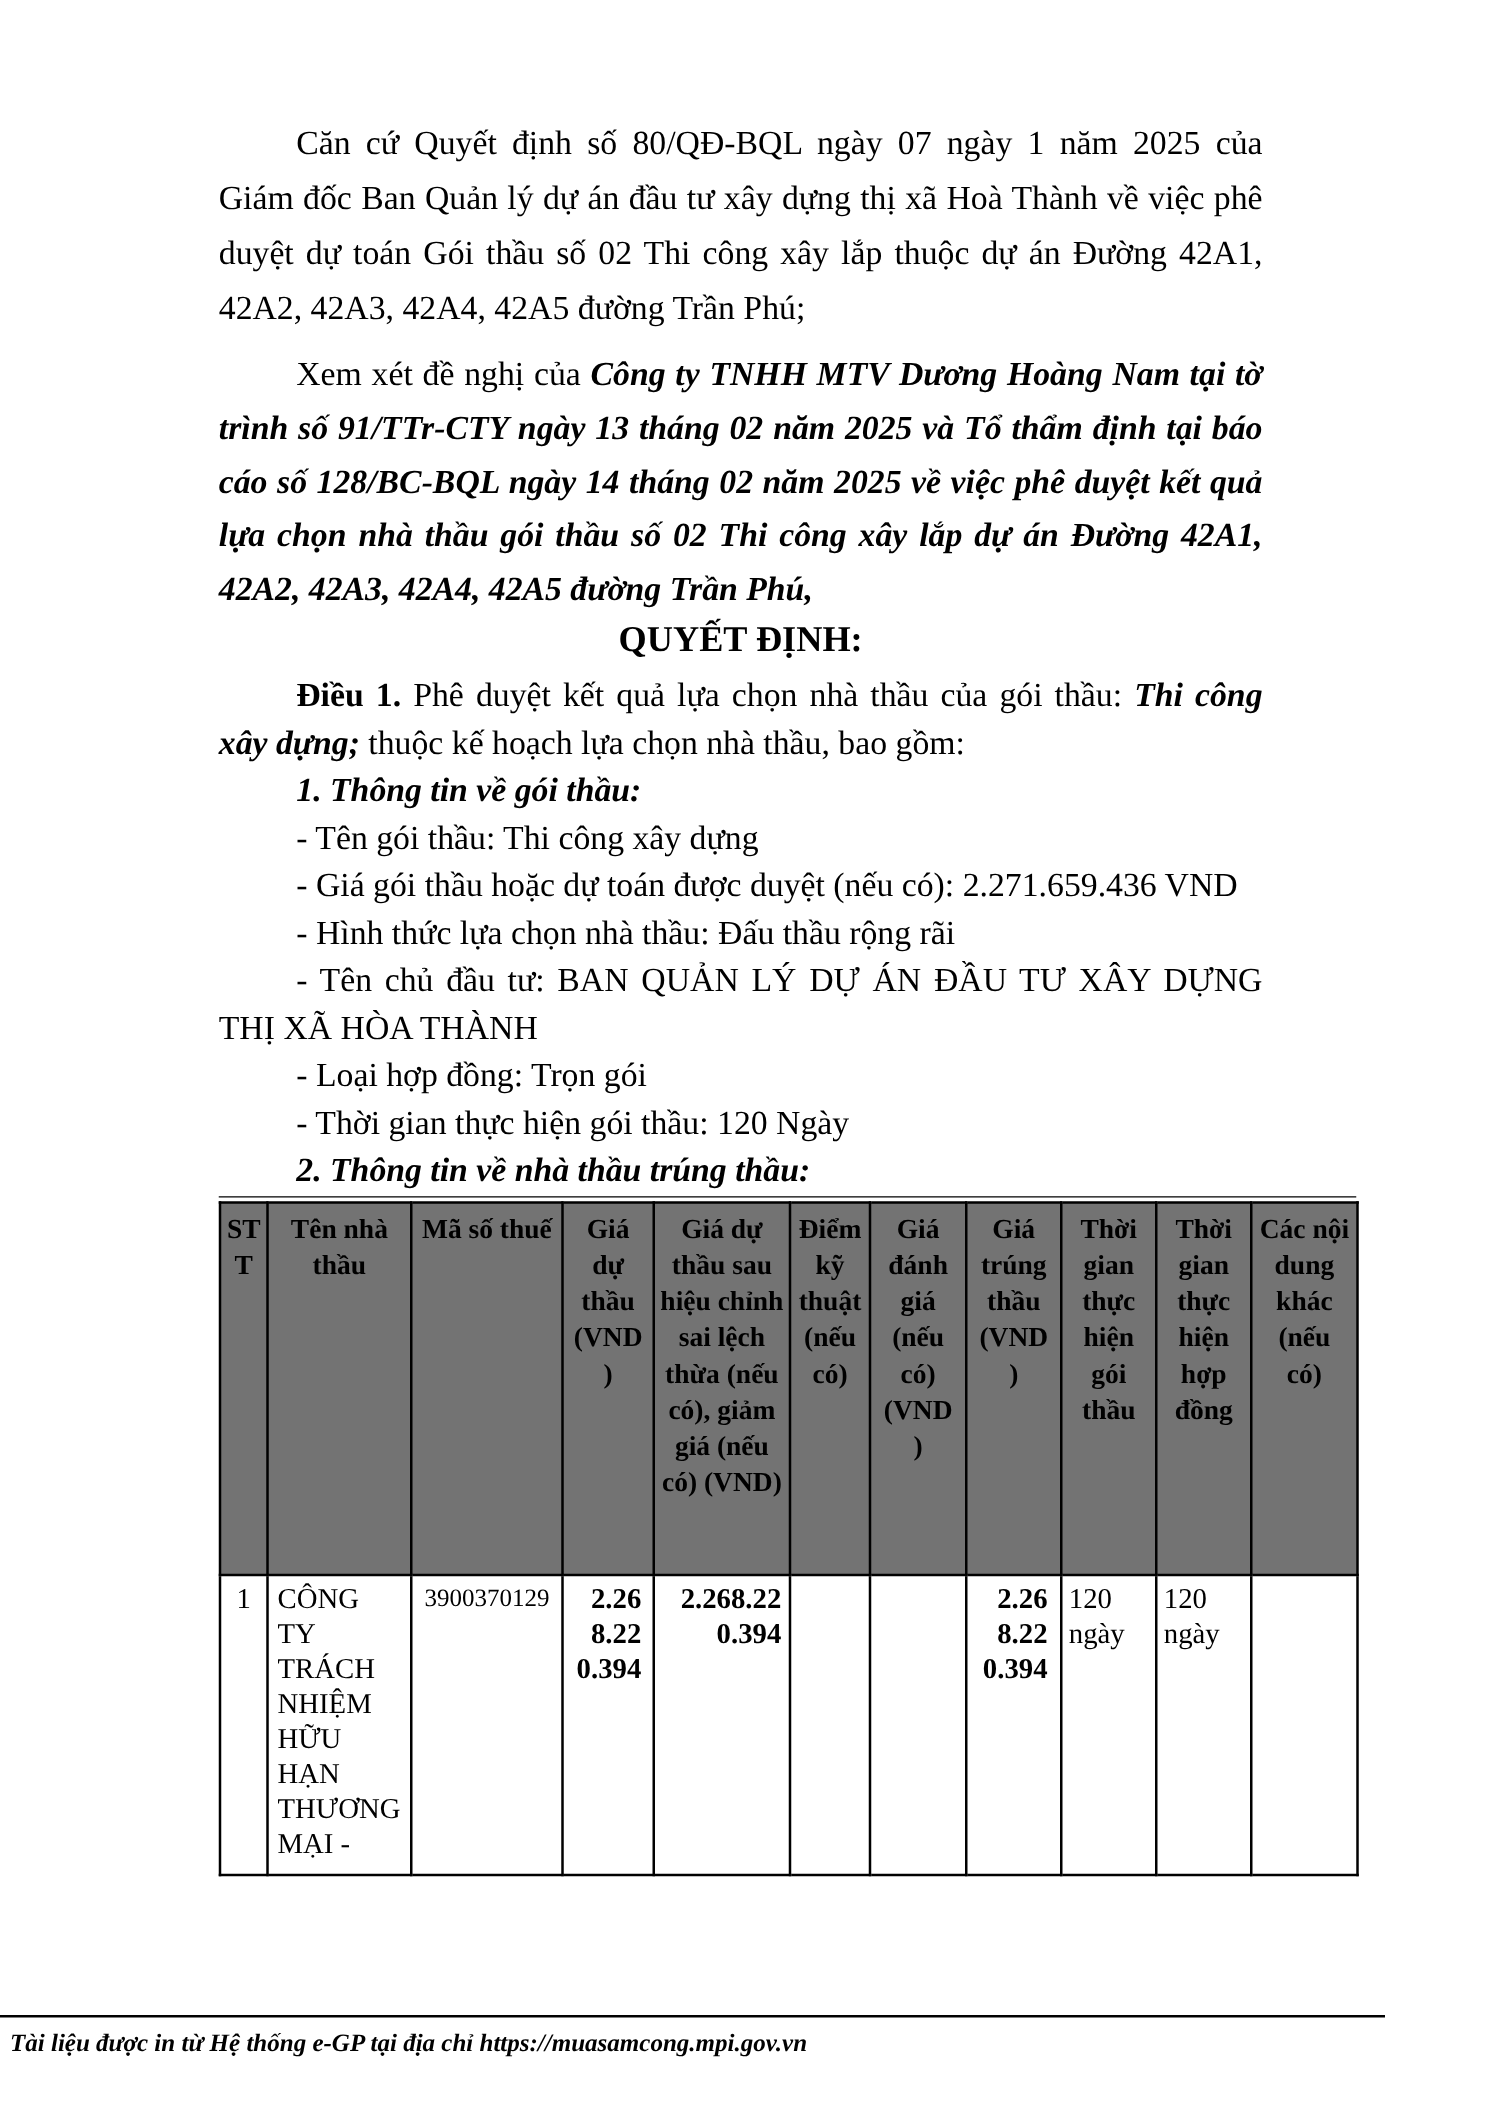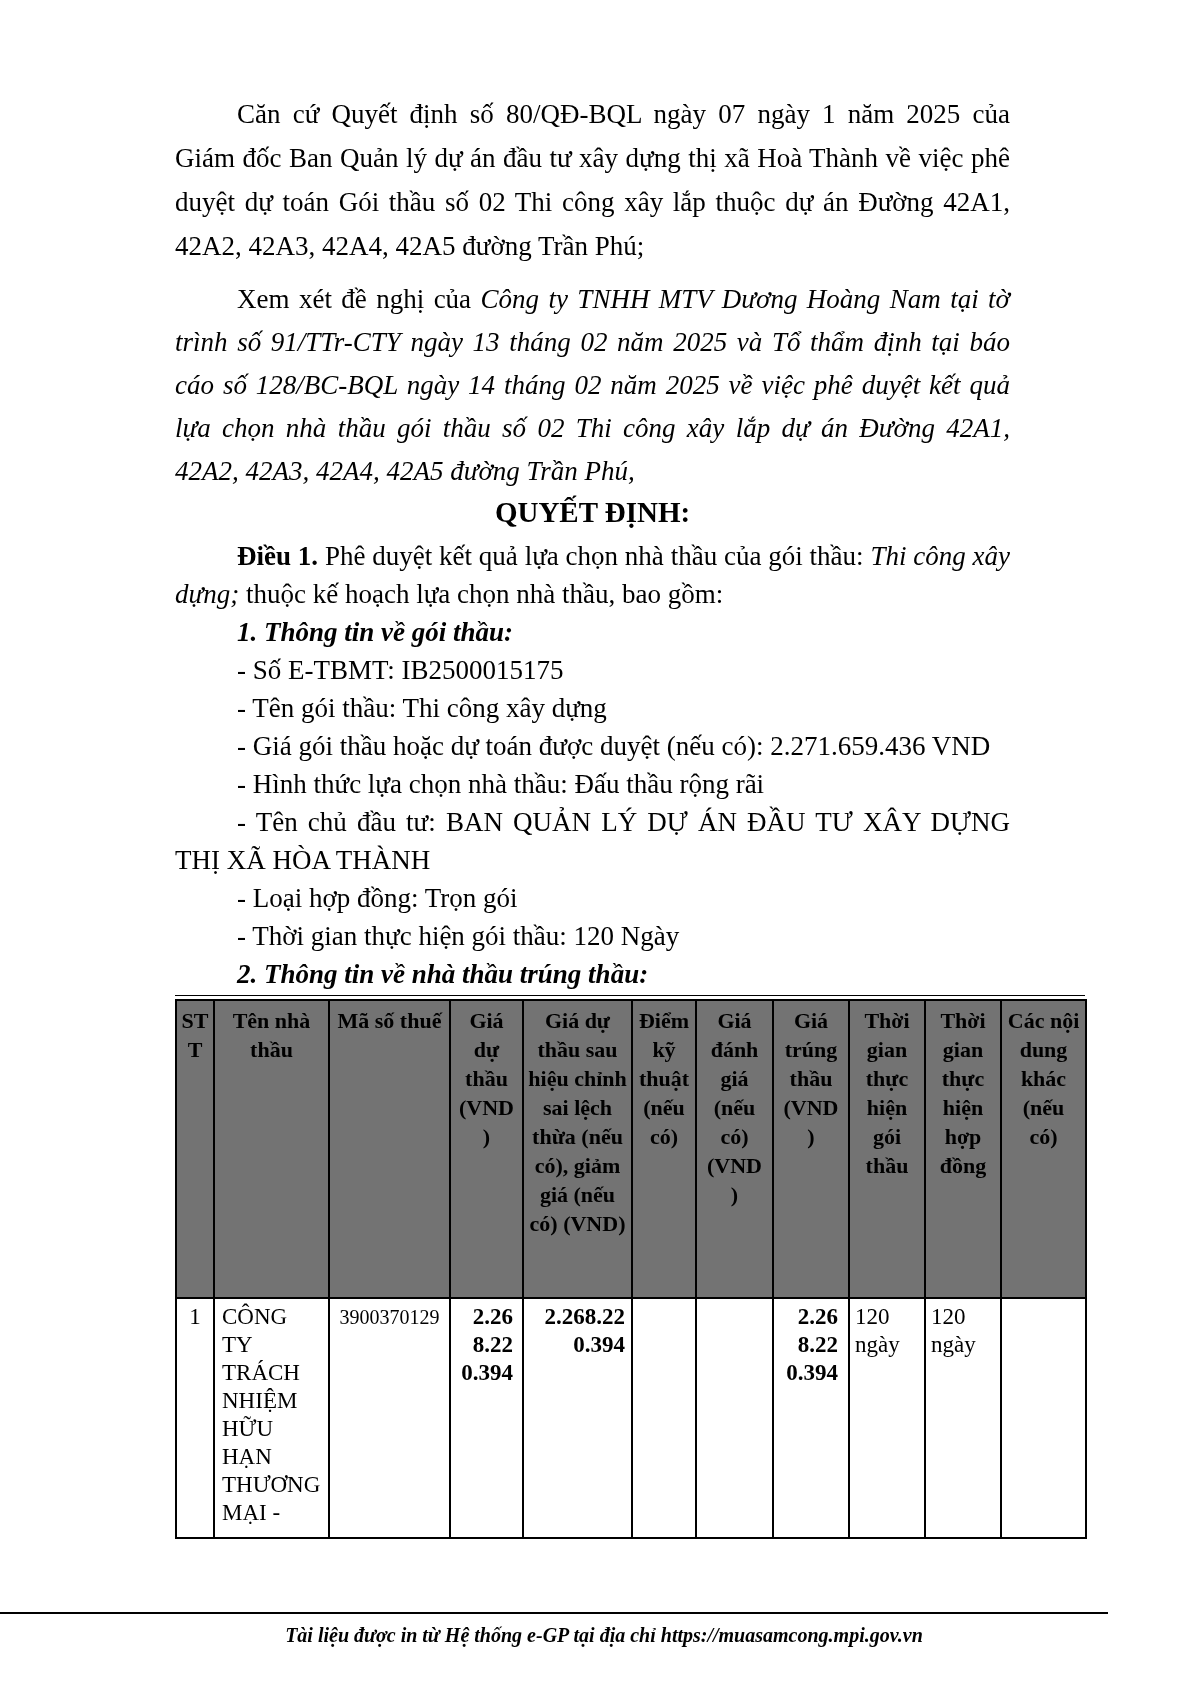--- a/index.html
+++ b/index.html
@@ -18,21 +18,21 @@
     width:835px;
     padding-top:92px;
   }
   .para {
     font-size:27px; line-height:44px;
     text-align:justify; text-indent:62px;
     margin:0 0 10px 0;
   }
   .para.single { margin-bottom:0; }
   .para.p3 { line-height:43px; margin-bottom:0; }
-  .para i, .article i { font-style:italic; }
+  .para i, .article i { font-style:italic;font-weight:bold; }
   .heading {
     font-size:29px; font-weight:bold;
     text-align:center; line-height:38px;
     margin:0 0 6px 0;
   }
   .article {
     font-size:27px; line-height:38px;
     text-align:justify; text-indent:62px;
     margin:0;
   }
@@ -78,42 +78,40 @@
   td.cell-days { text-align:left; }
   
   .footer {
     position:absolute; left:0; top:1612px; width:1200px;
     border-top:2px solid #000;
   }
   .footer p {
     margin:8px 0 0 8px;
     font-size:20px; font-weight:bold; font-style:italic;
     line-height:26px;
-    text-align:center;
   }
 </style>
 </head>
 <body>
 
 <div class="page">
   <div class="content">
 
     <p class="para">Căn cứ Quyết định số 80/QĐ-BQL ngày 07 ngày 1 năm 2025 của Giám đốc Ban Quản lý dự án đầu tư xây dựng thị xã Hoà Thành về việc phê duyệt dự toán Gói thầu số 02 Thi công xây lắp thuộc dự án Đường 42A1, 42A2, 42A3, 42A4, 42A5 đường Trần Phú;</p>
 
 
     <p class="para p3"><span>Xem xét đề nghị của </span><i>Công ty TNHH MTV Dương Hoàng Nam tại tờ trình số 91/TTr-CTY ngày 13 tháng 02 năm 2025 và Tổ thẩm định tại báo cáo số 128/BC-BQL ngày 14 tháng 02 năm 2025 về việc phê duyệt kết quả lựa chọn nhà thầu gói thầu số 02 Thi công xây lắp dự án Đường 42A1, 42A2, 42A3, 42A4, 42A5 đường Trần Phú,</i></p>
 
     <h2 class="heading">QUYẾT ĐỊNH:</h2>
 
     <p class="article"><b>Điều 1.</b><span> Phê duyệt kết quả lựa chọn nhà thầu của gói thầu: </span><i>Thi công xây dựng;</i><span> thuộc kế hoạch lựa chọn nhà thầu, bao gồm:</span></p>
 
     <p class="sec-title">1. Thông tin về gói thầu:</p>
 
     <div>
-      <p class="item">- Số E-TBMT: IB2500015175</p>
       <p class="item">- Tên gói thầu: Thi công xây dựng</p>
       <p class="item">- Giá gói thầu hoặc dự toán được duyệt (nếu có): 2.271.659.436 VND</p>
       <p class="item">- Hình thức lựa chọn nhà thầu: Đấu thầu rộng rãi</p>
       <p class="item">- Tên chủ đầu tư: BAN QUẢN LÝ DỰ ÁN ĐẦU TƯ XÂY DỰNG THỊ XÃ HÒA THÀNH</p>
       <p class="item">- Loại hợp đồng: Trọn gói</p>
       <p class="item">- Thời gian thực hiện gói thầu: 120 Ngày</p>
     </div>
 
     <p class="sec-title">2. Thông tin về nhà thầu trúng thầu:</p>
 

